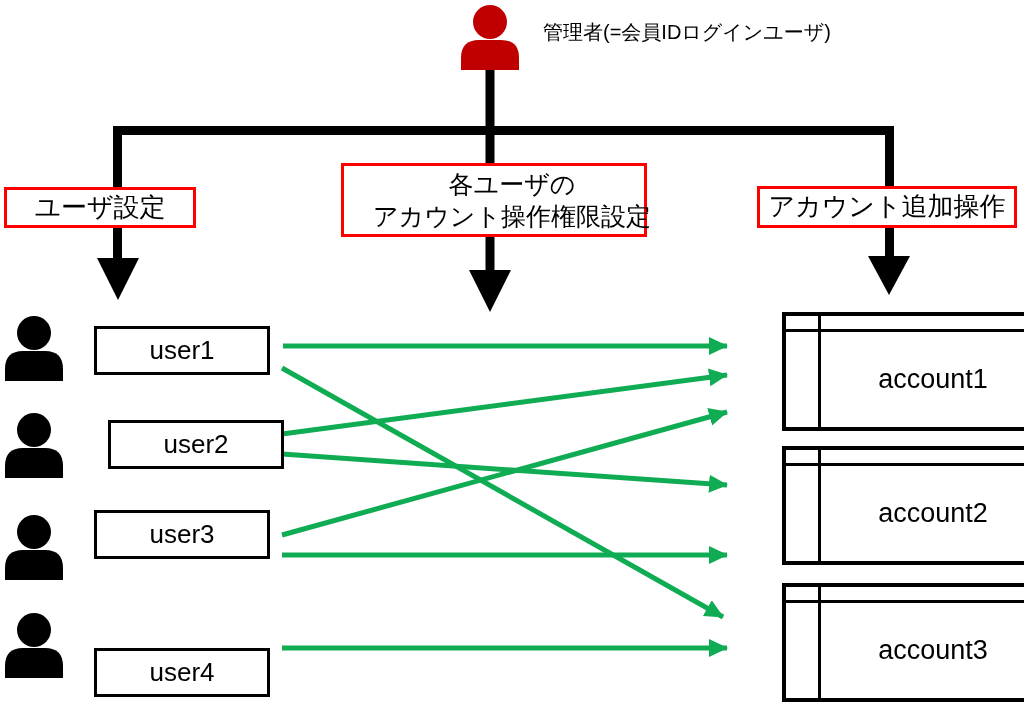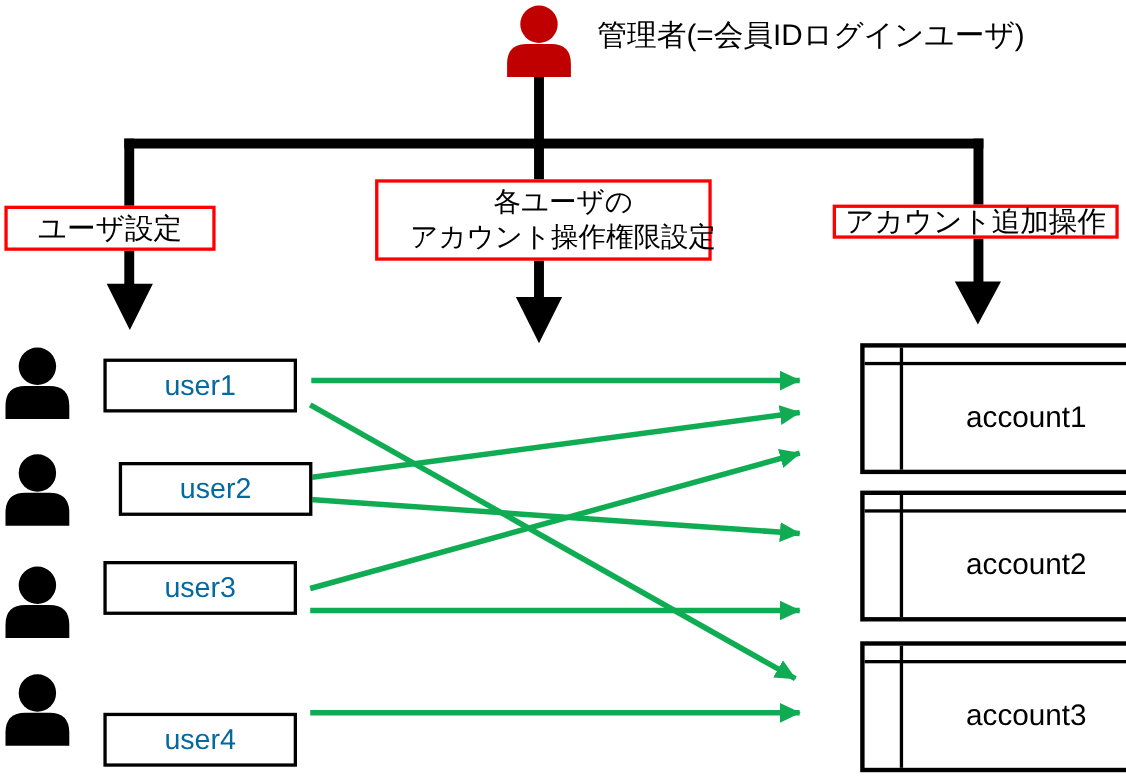--- a/index.html
+++ b/index.html
@@ -14,47 +14,47 @@
   }
   #connector-layer {
     position: absolute;
     left: 0; top: 0;
     width: 1024px; height: 710px;
   }
   .abs { position: absolute; }
   .admin-label {
     left: 543px; top: 14px;
     width: 420px; height: 36px;
-    font-size: 27px;
+    font-size: 20px;
     color: #000000;
     display: flex; align-items: center;
     letter-spacing: 0px;
     white-space: nowrap;
   }
   .branch-label {
     background: #ffffff;
     border: 3px solid #FF0000;
     color: #000000;
     display: flex; flex-direction: column;
     align-items: center; justify-content: center;
     text-align: center;
     font-size: 26px;
     line-height: 1.3;
     white-space: nowrap;
   }
   #branch-left   { left: 4px;   top: 187px; width: 192px; height: 41px; }
   #branch-middle { left: 341px; top: 163px; width: 306px; height: 74px; font-size: 25px; padding-left: 36px; }
-  #branch-right  { left: 757px; top: 186px; width: 260px; height: 31px; }
+  #branch-right  { left: 757px; top: 186px; width: 260px; height: 42px; }
   .user-box {
     left: 94px;
     width: 176px; height: 49px;
     background: #ffffff;
     border: 3px solid #000000;
     display: flex; align-items: center; justify-content: center;
-    font-size: 26px; color: #0369a1;
+    font-size: 26px; color: #000000;
   }
   #user-box-1 { top: 326px; }
   #user-box-2 { top: 420px; margin-left: 14px; }
   #user-box-3 { top: 498px; margin-top: 12px; }
   #user-box-4 { top: 620px; margin-top: 28px; }
   .account-box {
     left: 782px;
     width: 267px; height: 119px;
     background: #ffffff;
     border: 4px solid #000000;

